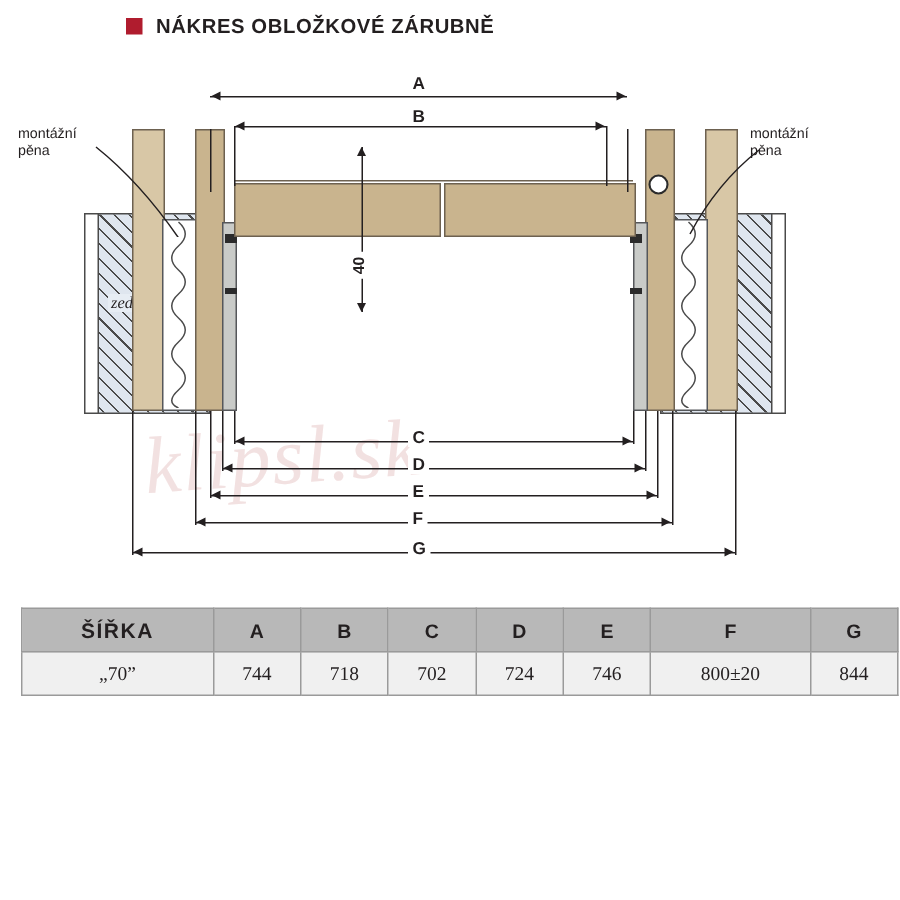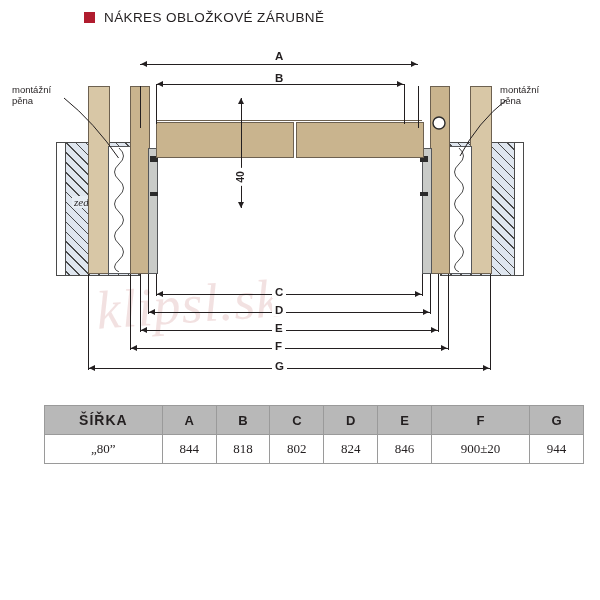--- a/index.html
+++ b/index.html
@@ -4,21 +4,21 @@
 <style>
   html,body{margin:0;padding:0;}
   body{
     width:600px;height:600px;background:#ffffff;
     font-family:"Liberation Sans", sans-serif;
     color:#231f20;position:relative;overflow:hidden;
   }
   
   .title-row{position:absolute;left:84px;top:10px;display:flex;align-items:center;gap:9px;}
   .title-bullet{width:11px;height:11px;background:#b01c2e;display:block;}
-  .title-text{font-size:13.5px;font-weight:normal;letter-spacing:.4px;color:#231f20;}
+  .title-text{font-size:13.5px;font-weight:bold;letter-spacing:.4px;color:#231f20;}
 
   
   .drawing{position:absolute;left:0;top:36px;width:600px;height:360px;}
 
   
   .watermark{
     position:absolute;left:96px;top:232px;width:340px;height:60px;
     font-family:"Liberation Serif", serif;font-size:54px;font-style:italic;
     color:#e8c9c9;opacity:.55;letter-spacing:1px;white-space:nowrap;
     transform:rotate(-4deg);user-select:none;
@@ -55,21 +55,21 @@
   .arrow-l{border-top:3px solid transparent;border-bottom:3px solid transparent;border-right:6px solid #231f20;}
   .arrow-r{border-top:3px solid transparent;border-bottom:3px solid transparent;border-left:6px solid #231f20;}
   .arrow-u{border-left:3px solid transparent;border-right:3px solid transparent;border-bottom:6px solid #231f20;}
   .arrow-d{border-left:3px solid transparent;border-right:3px solid transparent;border-top:6px solid #231f20;}
 
   
   .callout{position:absolute;font-size:9.5px;line-height:11px;color:#231f20;}
 
   
   table{
-    position:absolute;left:44px;top:405px;width:540px;
+    position:absolute;left:14px;top:405px;width:585px;
     border-collapse:collapse;font-size:12.5px;
   }
   th,td{border:1px solid #9a9a9a;text-align:center;padding:6px 2px;}
   thead th{
     background:#b8b8b8;font-weight:bold;font-size:13px;color:#231f20;
   }
   thead th.first{font-size:14px;letter-spacing:1px;}
   tbody td{background:#ffffff;font-family:"Liberation Serif", serif;font-size:13px;}
   tbody td.first{font-family:"Liberation Serif", serif;font-size:13px;}
   tbody tr.alt td{background:#f0f0f0;}
@@ -208,24 +208,24 @@
       <th>A</th>
       <th>B</th>
       <th>C</th>
       <th>D</th>
       <th>E</th>
       <th>F</th>
       <th>G</th>
     </tr>
   </thead>
   <tbody>
-    <tr>
-      <td class="first">„80”</td>
+    <tr class="alt">
+      <td class="first">„70”</td>
+      <td>744</td>
+      <td>718</td>
+      <td>702</td>
+      <td>724</td>
+      <td>746</td>
+      <td>800±20</td>
       <td>844</td>
-      <td>818</td>
-      <td>802</td>
-      <td>824</td>
-      <td>846</td>
-      <td>900±20</td>
-      <td>944</td>
     </tr>
   </tbody>
 </table>
 
 </body></html>

